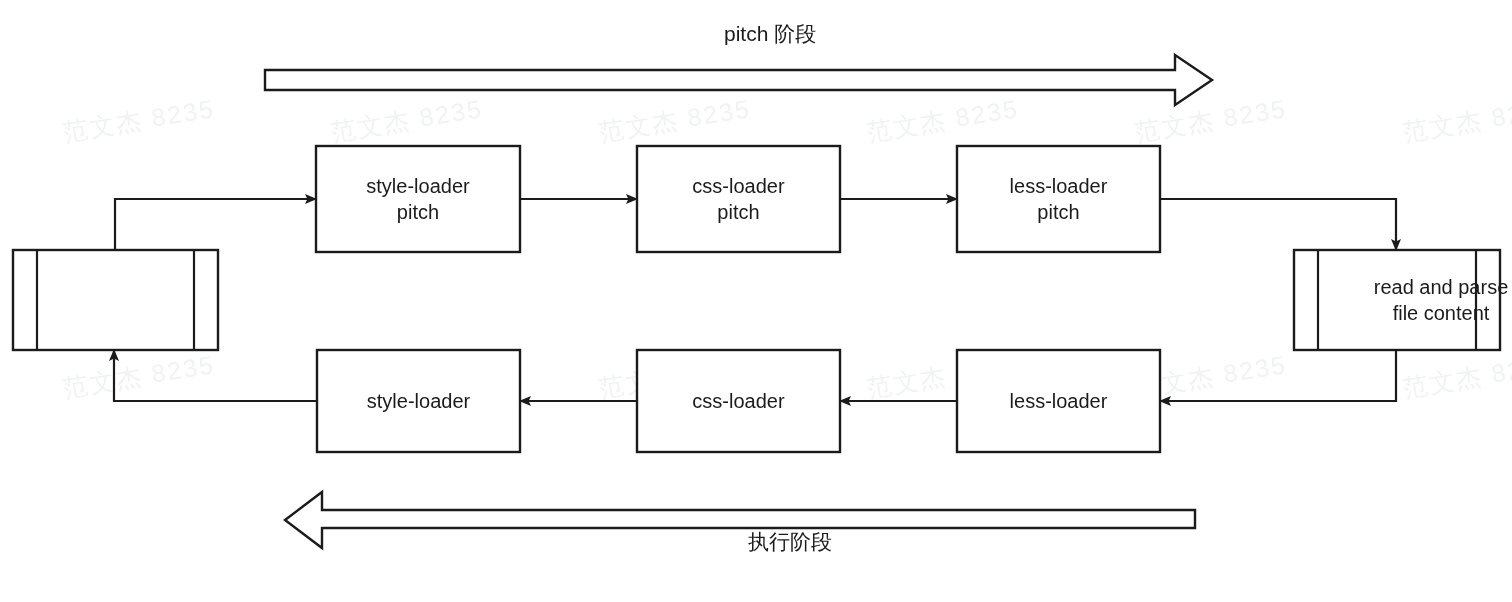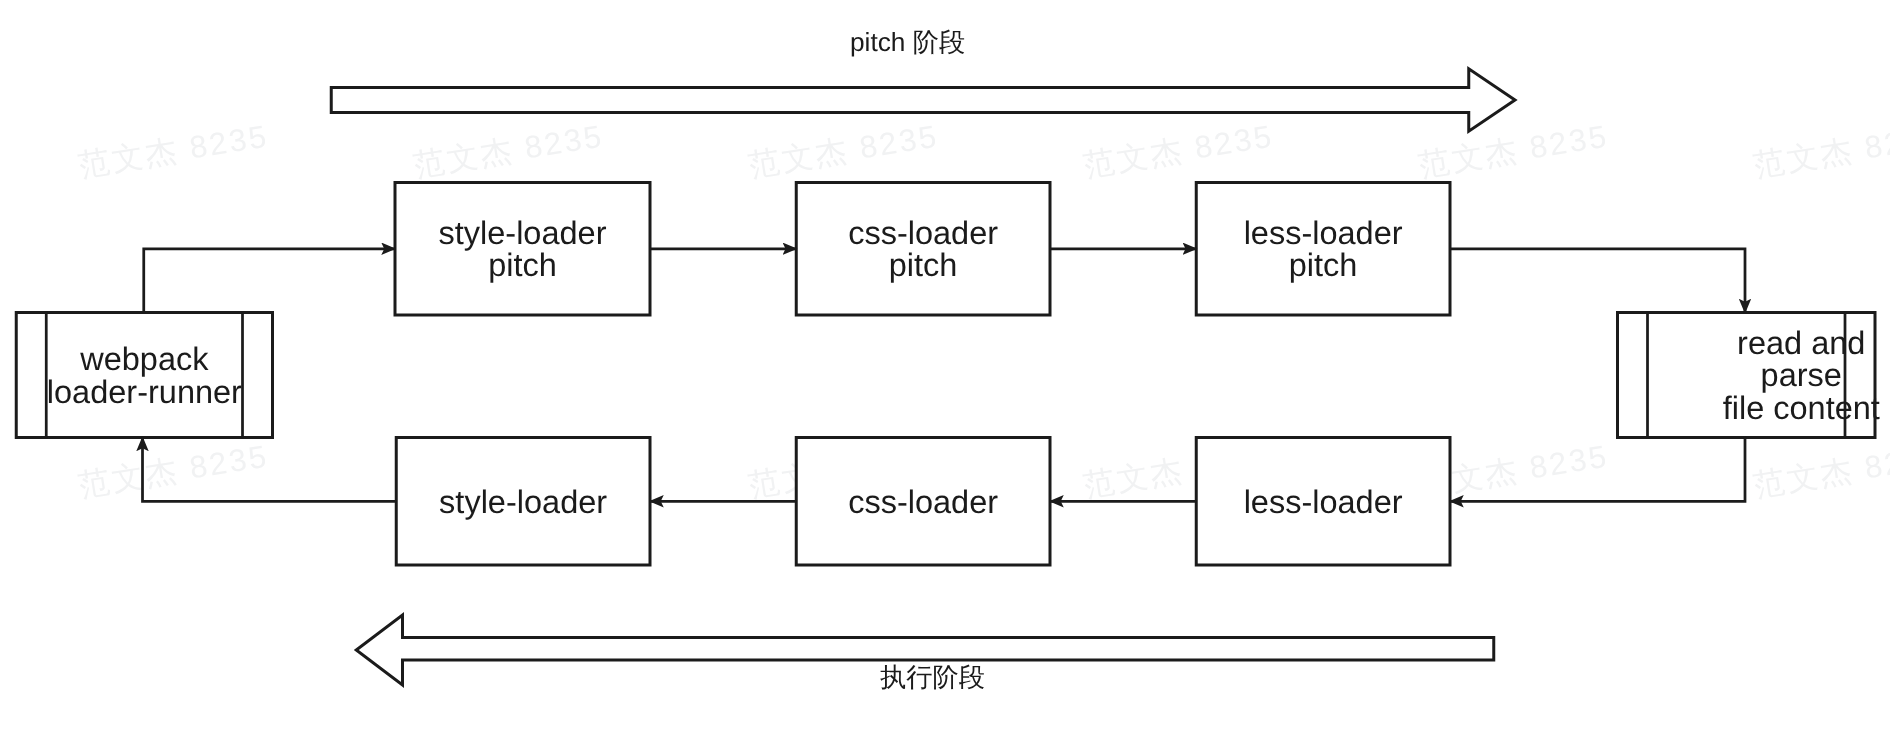--- a/index.html
+++ b/index.html
@@ -40,26 +40,27 @@
     left: 0; top: 0;
     z-index: 1;
   }
   .stage-label {
     position: absolute;
     z-index: 2;
     font-size: 21px;
     color: #1b1b1b;
     white-space: nowrap;
     font-family: "Liberation Sans", "DejaVu Sans", sans-serif;
+    margin-left: 44px;
   }
   .node-label {
     position: absolute;
     z-index: 2;
     text-align: center;
-    font-size: 26px;
+    font-size: 20px;
     line-height: 26px;
     color: #1b1b1b;
     white-space: pre-line;
     font-family: "Liberation Sans", "DejaVu Sans", sans-serif;
     display: flex;
     align-items: center;
     justify-content: center;
   }
   .credit {
     position: absolute;
@@ -146,22 +147,20 @@
       <path d="M637,401 L520,401" marker-end="url(#arrowhead)"></path>
 
       <path d="M317,401 L114,401 L114,350" marker-end="url(#arrowhead)"></path>
     </g>
   </svg>
 
   <div class="stage-label" style="left:680px; top:20px;">pitch 阶段</div>
 
   <div class="stage-label" style="left:704px; top:528px;">执行阶段</div>
 
-  <div class="node-label" style="left:37px;  top:250px; width:157px; height:100px;">webpack
-loader-runner</div>
 
   <div class="node-label" style="left:316px; top:146px; width:204px; height:106px;">style-loader
 pitch</div>
 
   <div class="node-label" style="left:637px; top:146px; width:203px; height:106px;">css-loader
 pitch</div>
 
   <div class="node-label" style="left:957px; top:146px; width:203px; height:106px;">less-loader
 pitch</div>
 

